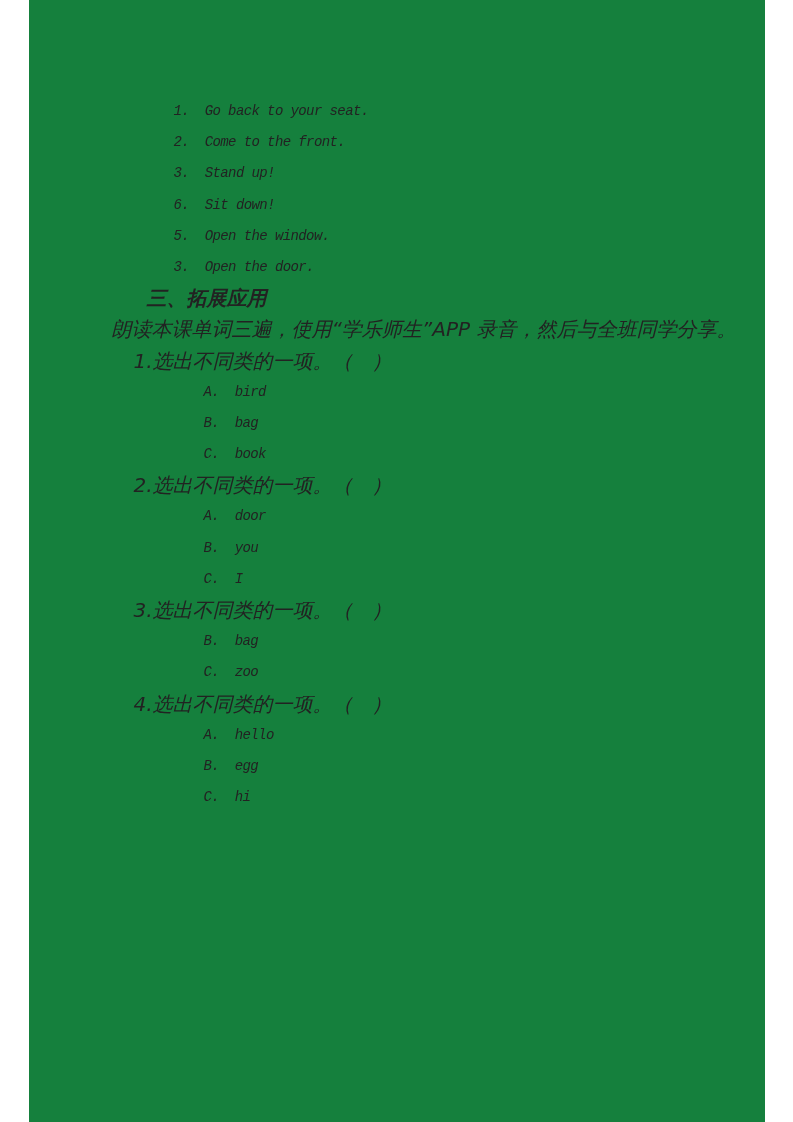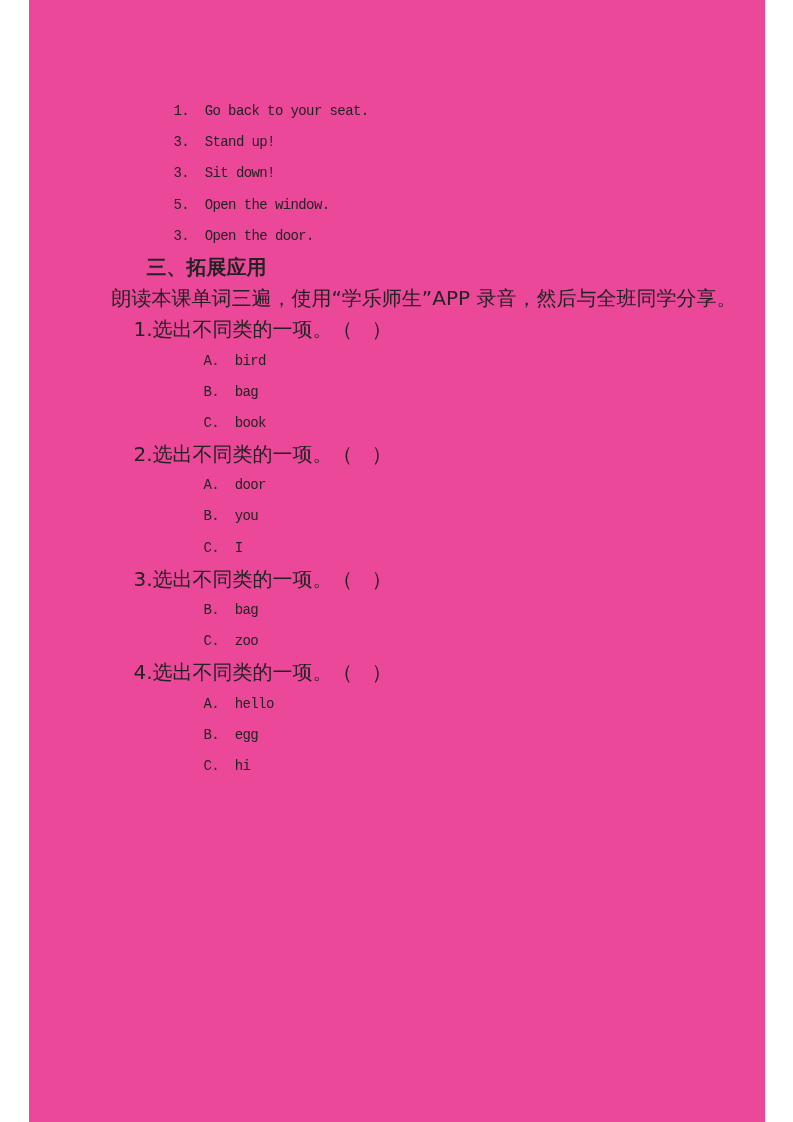--- a/index.html
+++ b/index.html
@@ -1,23 +1,24 @@
 <!DOCTYPE html>
 <html><head>
 <meta charset="utf-8">
 <style>
   * { margin: 0; padding: 0; box-sizing: border-box; }
   html, body { background: #ffffff; }
   .page {
     position: relative;
     width: 736px;
     height: 1122px;
-    background: #ec4899;
+    background: #15803d;
     overflow: hidden;
     margin: 0 auto;
+    font-style: italic;
   }
   .content {
     position: absolute;
     top: 96px;
     left: 0;
     right: 0;
   }
   .line {
     height: 31.2px;
     line-height: 31.2px;
@@ -39,22 +40,23 @@
   .indent-question{ padding-left: 105px; }
   .indent-option  { padding-left: 175px; }
 </style>
 </head>
 <body>
 
 <div class="page">
   <div class="content">
 
     <div class="line en indent-list">1.  Go back to your seat.</div>
+    <div class="line en indent-list">2.  Come to the front.</div>
     <div class="line en indent-list">3.  Stand up!</div>
-    <div class="line en indent-list">3.  Sit down!</div>
+    <div class="line en indent-list">6.  Sit down!</div>
     <div class="line en indent-list">5.  Open the window.</div>
     <div class="line en indent-list">3.  Open the door.</div>
 
     <div class="line zh indent-heading">三、拓展应用</div>
     <div class="line zh indent-body">朗读本课单词三遍，使用“学乐师生”APP 录音，然后与全班同学分享。</div>
 
     <div class="line zh indent-question">1.选出不同类的一项。（   ）</div>
     <div class="line en indent-option">A.  bird</div>
     <div class="line en indent-option">B.  bag</div>
     <div class="line en indent-option">C.  book</div>

